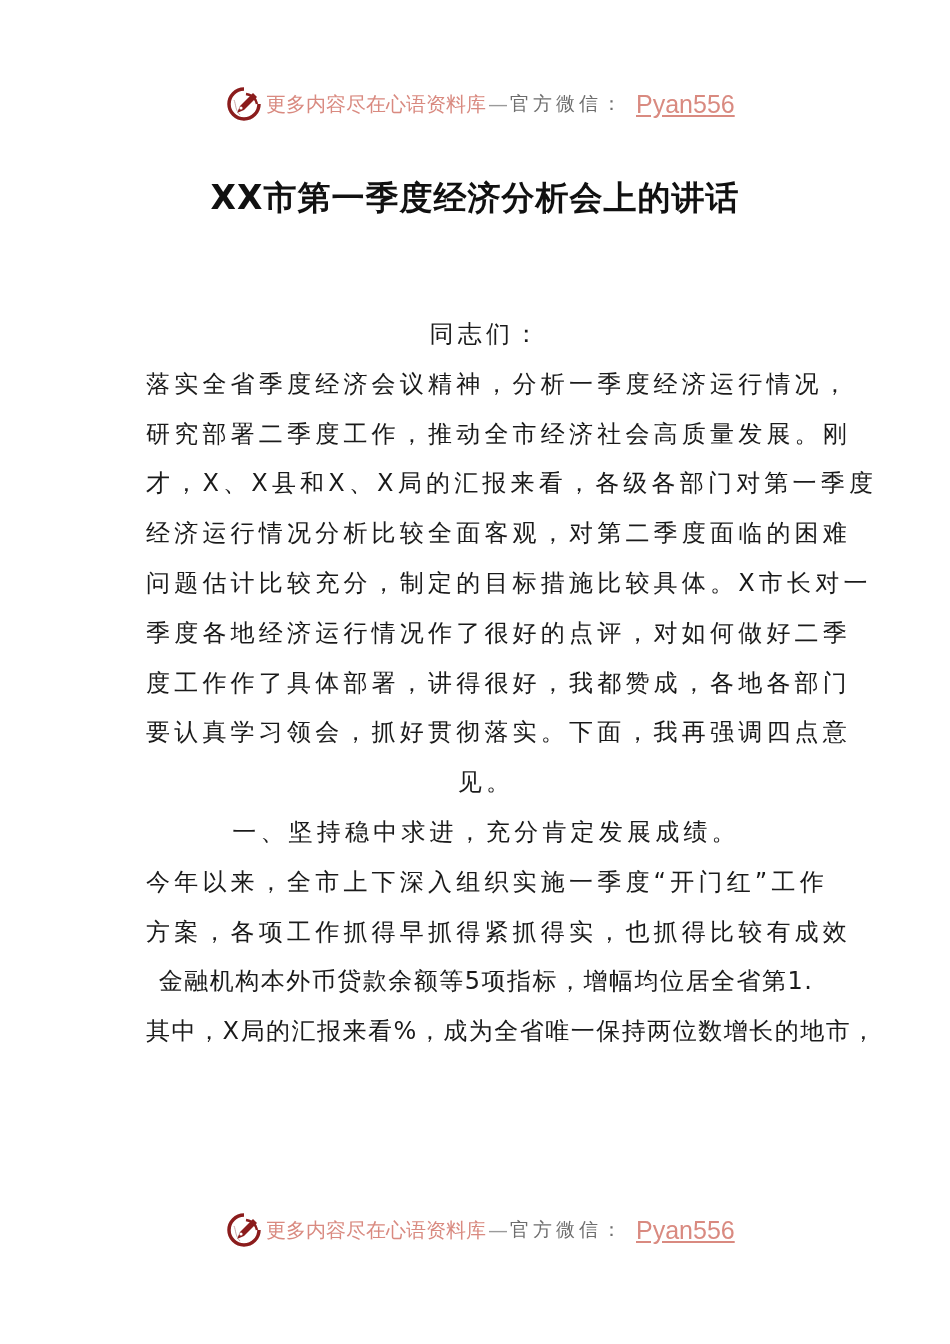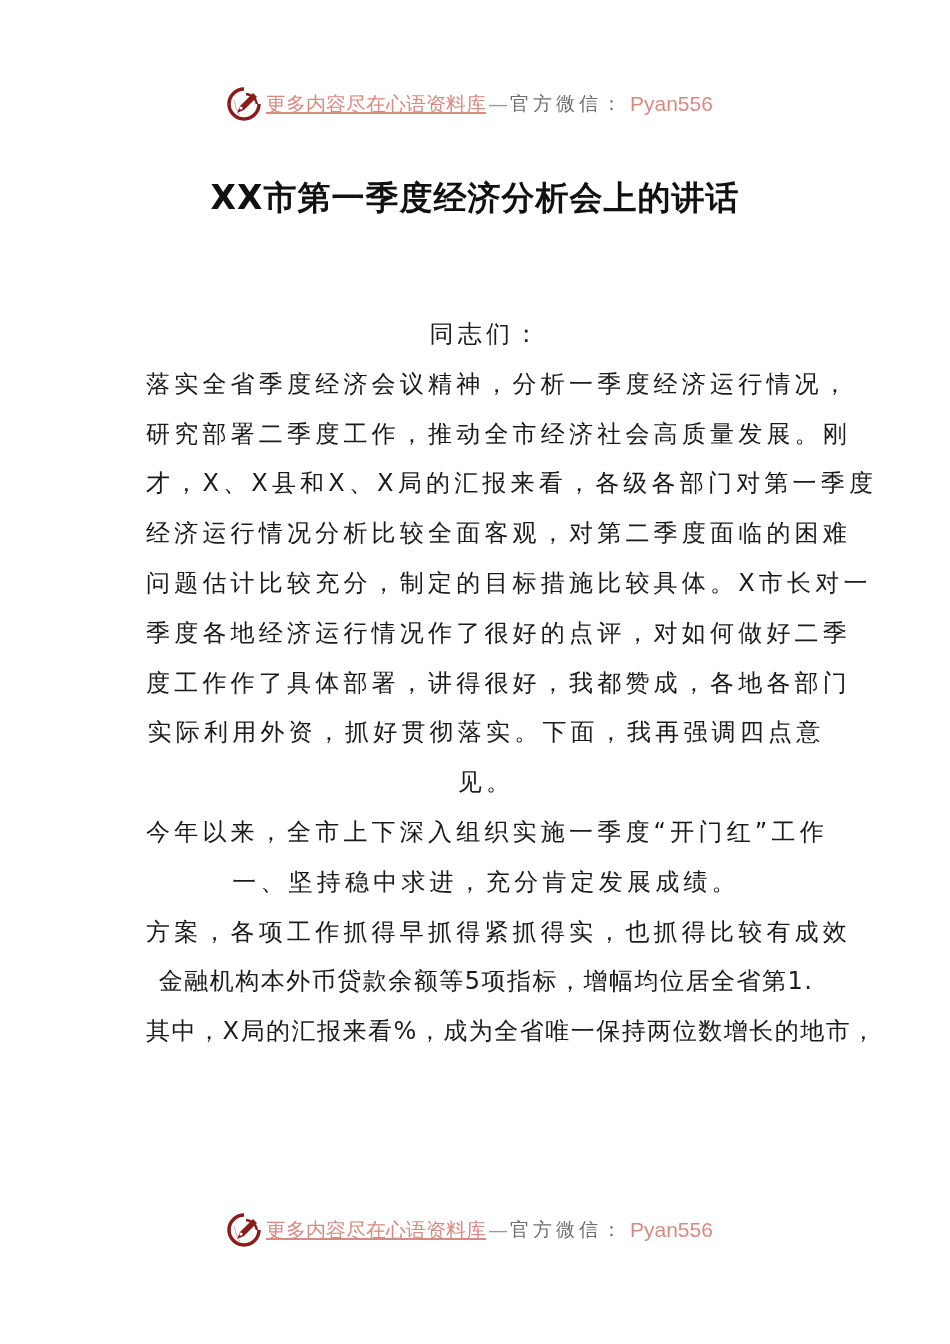--- a/index.html
+++ b/index.html
@@ -29,38 +29,38 @@
     width: 36px;
     height: 36px;
     margin-right: 4px;
     display: inline-block;
   }
   .banner-main {
     font-family: "DejaVu Serif", "Liberation Serif", serif;
     font-size: 20px;
     color: #d98a80;
     letter-spacing: 0px;
-    text-decoration: underline;
   }
   .banner-dash {
     color: #9a9a9a;
     font-size: 20px;
     margin: 0 2px;
   }
   .banner-label {
     font-family: Liberation Mono, monospace;
     font-size: 19px;
     color: #6e6e6e;
     letter-spacing: 4px;
   }
   .banner-id {
     font-family: "Liberation Sans", sans-serif;
-    font-size: 21px;
+    font-size: 25px;
     color: #d98a80;
-    margin-left: 5px;
+    margin-left: 11px;
+    text-decoration: underline;
   }
   .title {
     position: absolute;
     top: 170px;
     left: 0;
     width: 950px;
     text-align: center;
     font-size: 33px;
     font-weight: bold;
     color: #111;
@@ -107,24 +107,24 @@
 
 <div class="body-text">
   <div class="line">同志们：</div>
   <div class="line">落实全省季度经济会议精神，分析一季度经济运行情况，</div>
   <div class="line">研究部署二季度工作，推动全市经济社会高质量发展。刚</div>
   <div class="line">才，X、X县和X、X局的汇报来看，各级各部门对第一季度</div>
   <div class="line">经济运行情况分析比较全面客观，对第二季度面临的困难</div>
   <div class="line">问题估计比较充分，制定的目标措施比较具体。X市长对一</div>
   <div class="line">季度各地经济运行情况作了很好的点评，对如何做好二季</div>
   <div class="line">度工作作了具体部署，讲得很好，我都赞成，各地各部门</div>
-  <div class="line">实际利用外资，抓好贯彻落实。下面，我再强调四点意</div>
+  <div class="line">要认真学习领会，抓好贯彻落实。下面，我再强调四点意</div>
   <div class="line">见。</div>
+  <div class="line">一、坚持稳中求进，充分肯定发展成绩。</div>
   <div class="line">今年以来，全市上下深入组织实施一季度“开门红”工作</div>
-  <div class="line">一、坚持稳中求进，充分肯定发展成绩。</div>
   <div class="line">方案，各项工作抓得早抓得紧抓得实，也抓得比较有成效</div>
   <div class="line tight">金融机构本外币贷款余额等5项指标，增幅均位居全省第1.</div>
   <div class="line tight">其中，X局的汇报来看%，成为全省唯一保持两位数增长的地市，</div>
 </div>
 
 <div class="banner bottom">
   <span class="logo">
     <svg viewBox="0 0 36 36" width="36" height="36">
       <path d="M18 3 A15 15 0 1 0 33 18" fill="none" stroke="#8b1c1c" stroke-width="3.5"></path>
       <path d="M20 8 C26 9 30 13 31 18" fill="none" stroke="#8b1c1c" stroke-width="2.5"></path>

